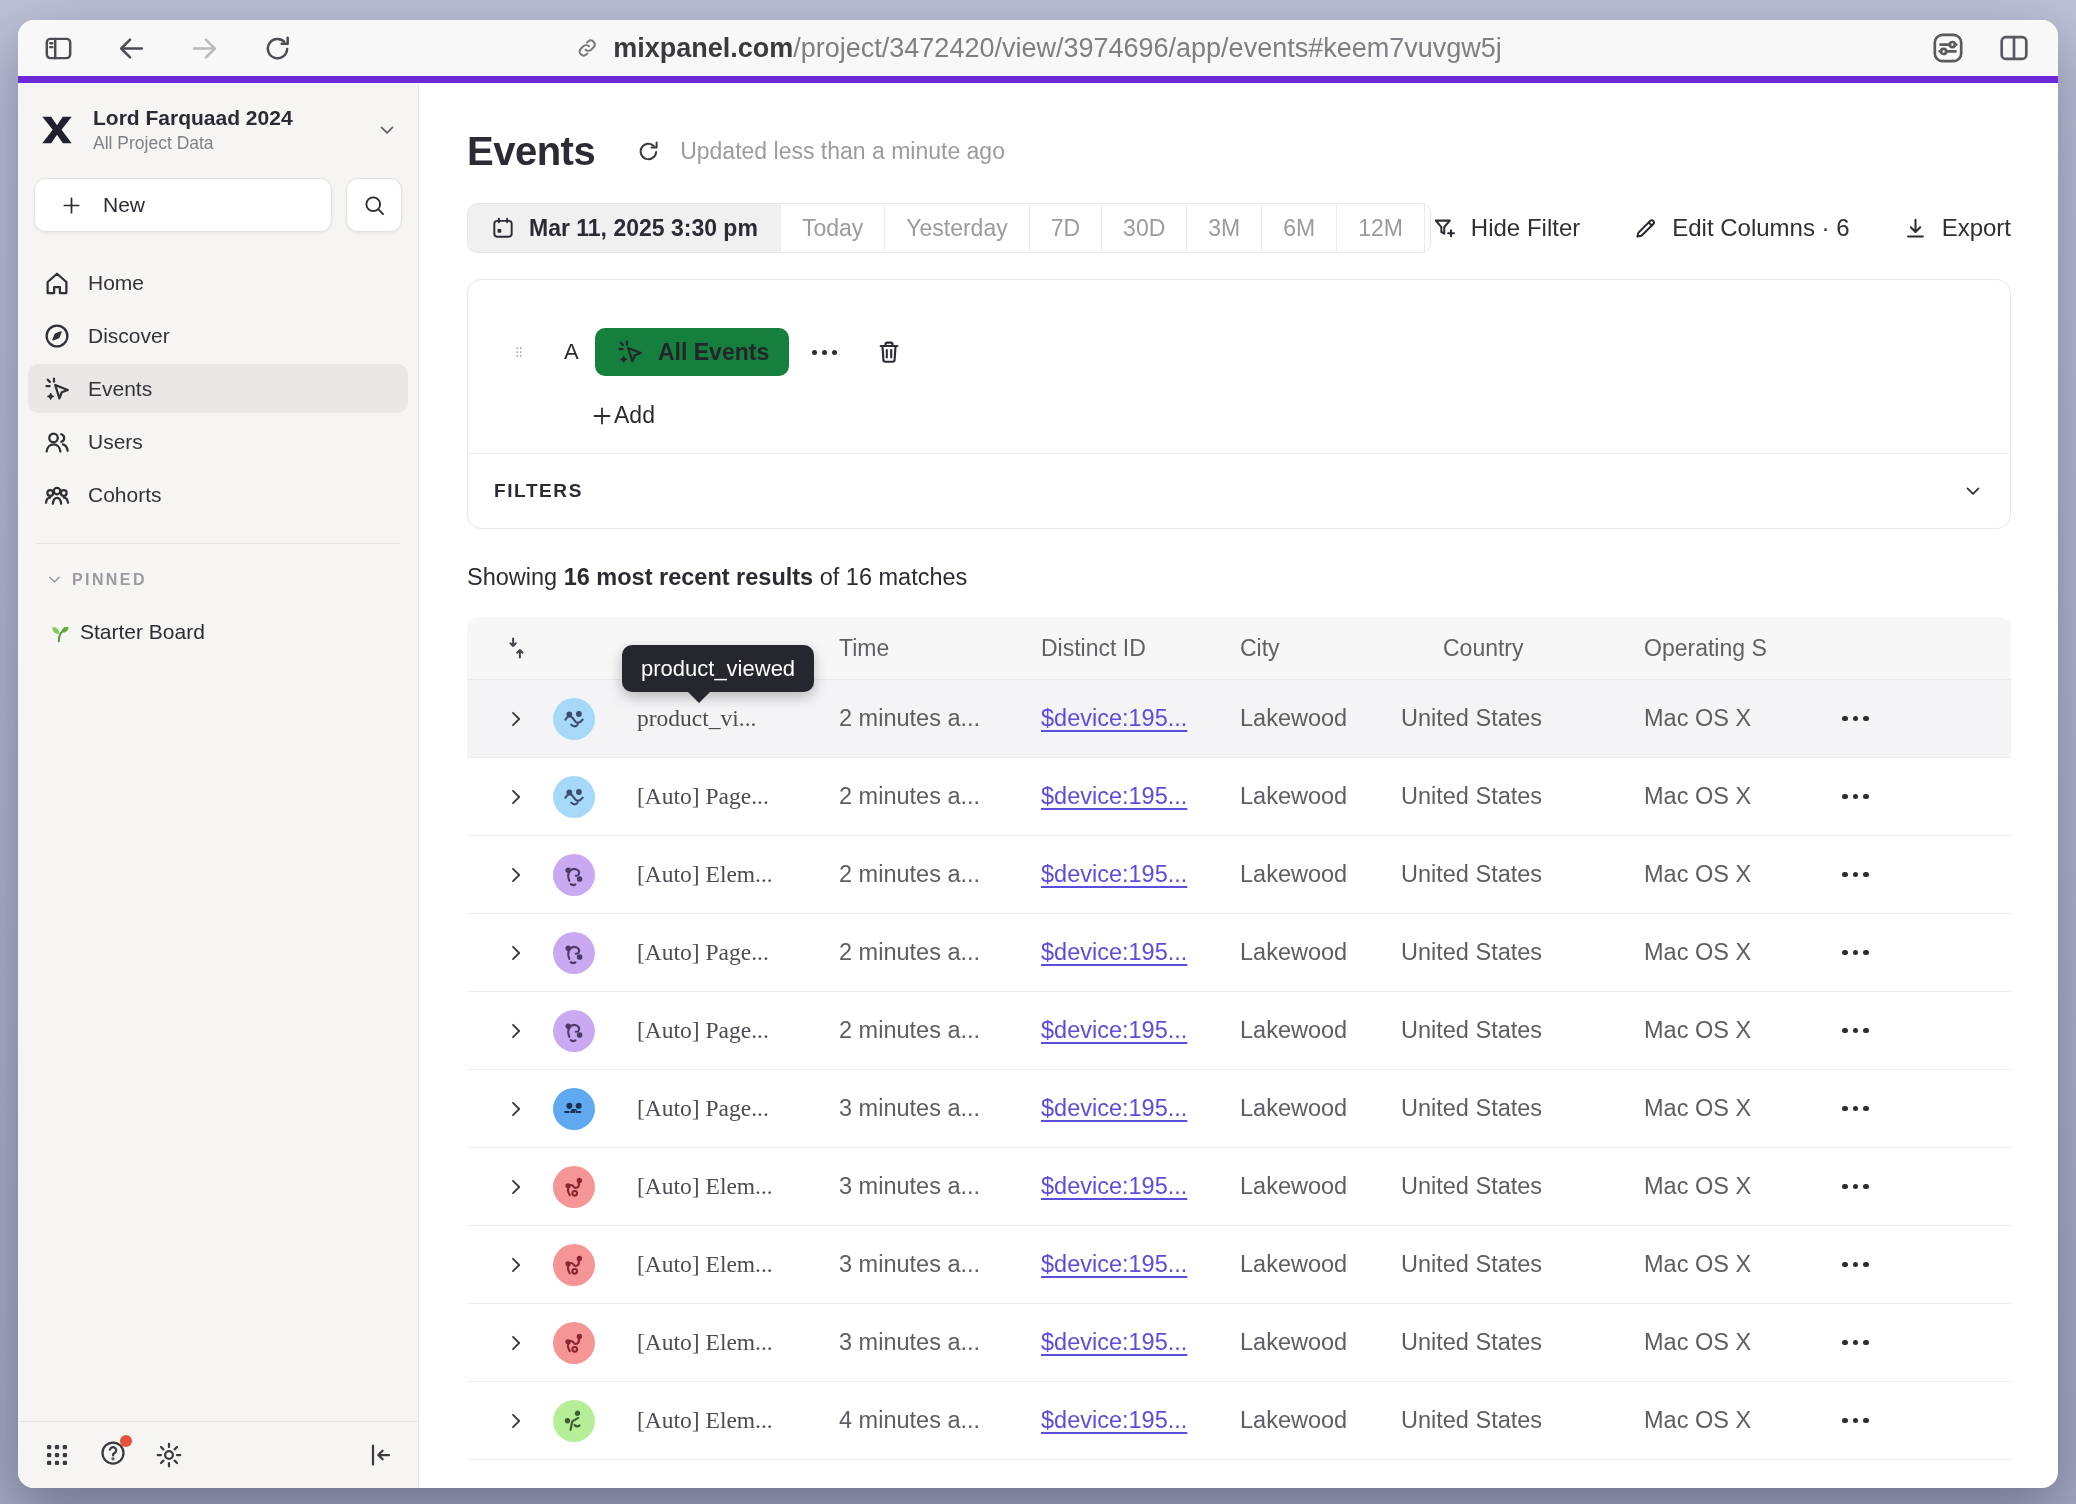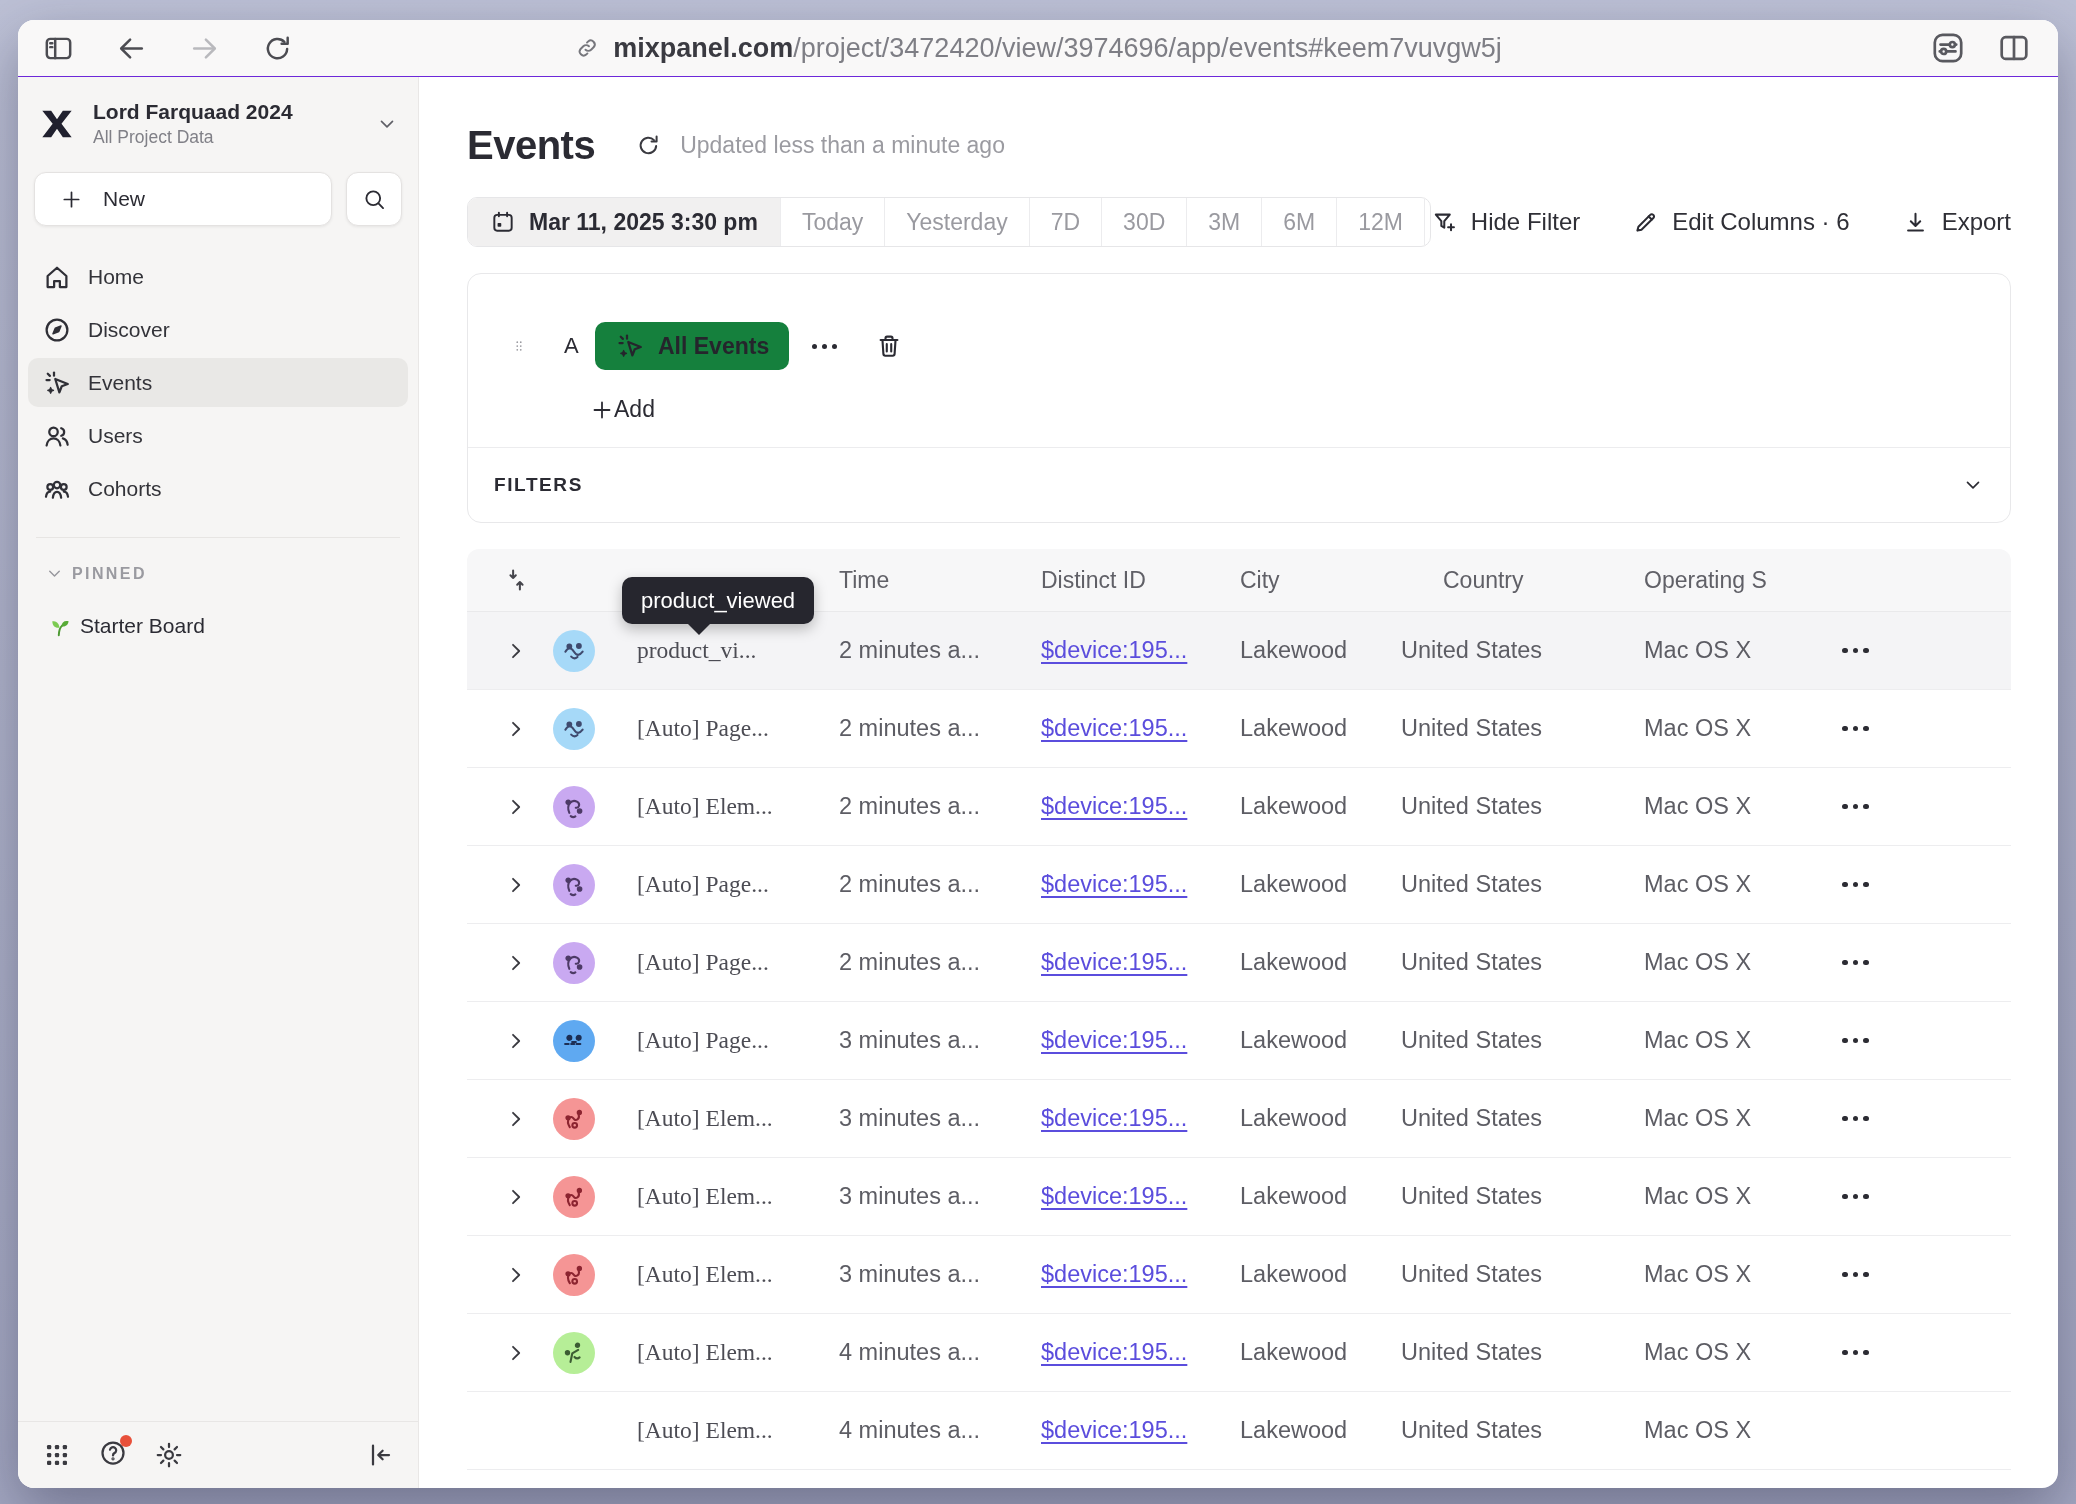--- a/index.html
+++ b/index.html
@@ -3,21 +3,21 @@
 <meta charset="utf-8">
 <style>
   html,body{margin:0;padding:0;width:2076px;height:1504px;overflow:hidden;
     font-family:"Liberation Sans","DejaVu Sans",sans-serif;}
   .stage{position:relative;width:2076px;height:1504px;
     background:linear-gradient(180deg,#bdc1d6 0%,#b2b6cd 45%,#a4a8c2 100%);}
   .window{position:absolute;left:18px;top:20px;width:2040px;height:1468px;
     background:#fff;border-radius:16px;overflow:hidden;
     box-shadow:0 22px 60px rgba(25,25,55,.38);display:flex;flex-direction:column;}
   
-  .toolbar{height:56px;flex:0 0 56px;background:#f9f8f8;border-bottom:1px solid #6d28d9;
+  .toolbar{height:56px;flex:0 0 56px;background:#f9f8f8;border-bottom:7px solid #6d28d9;
     display:flex;align-items:center;position:relative;}
   .tb-left{display:flex;align-items:center;gap:40px;padding-left:24px;}
   .ic{display:inline-flex;align-items:center;justify-content:center;}
   .ic svg{display:block;width:100%;height:100%;}
   .tb-ic{width:33px;height:33px;color:#4c4c52;}
   .tb-ic.disabled{color:#b9b9bd;}
   .tb-center{position:absolute;left:50%;top:0;height:100%;transform:translateX(-50%);
     display:flex;align-items:center;gap:13px;white-space:nowrap;}
   .url-ic{width:26px;height:26px;color:#77777d;}
   .url{font-size:27px;}
@@ -491,20 +491,21 @@
           <div class="filters-sec">
             <span class="sec-title">FILTERS</span>
             <span class="ic sec-chev">
                 <svg viewBox="0 0 24 24" fill="none" stroke="currentColor" stroke-width="1.8" stroke-linecap="round" stroke-linejoin="round">
                   <path d="M6 9.2l6 6 6-6"></path>
                 </svg>
               </span>
           </div>
         </div>
 
+        <div class="showing"><span>Showing </span><b>16 most recent results</b><span> of 16 matches</span></div>
 
         <div class="table">
           <div class="thead">
             <span class="hcell pos-sort">
                 <span class="ic sort-ic">
                   <svg viewBox="0 0 24 24" fill="none" stroke="currentColor" stroke-width="1.8" stroke-linecap="round" stroke-linejoin="round">
                     <path d="M9 3.6v6.6M6.6 7.8 9 10.2l2.4-2.4"></path>
                     <path d="M15 20.4v-6.6M12.6 16.2 15 13.8l2.4 2.4"></path>
                   </svg>
                 </span>

